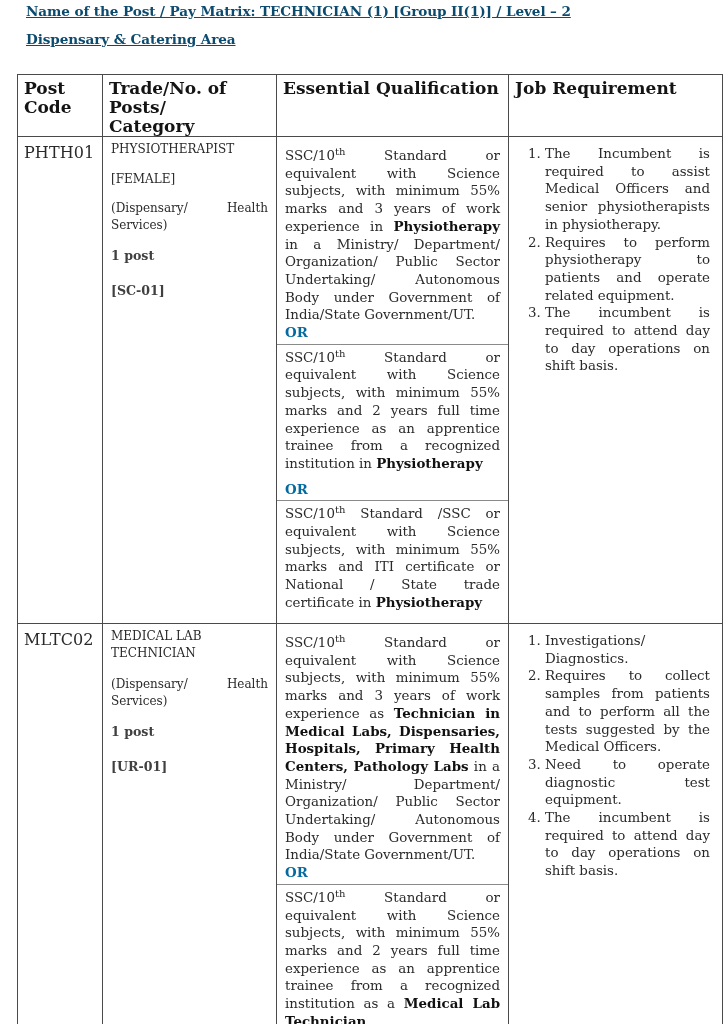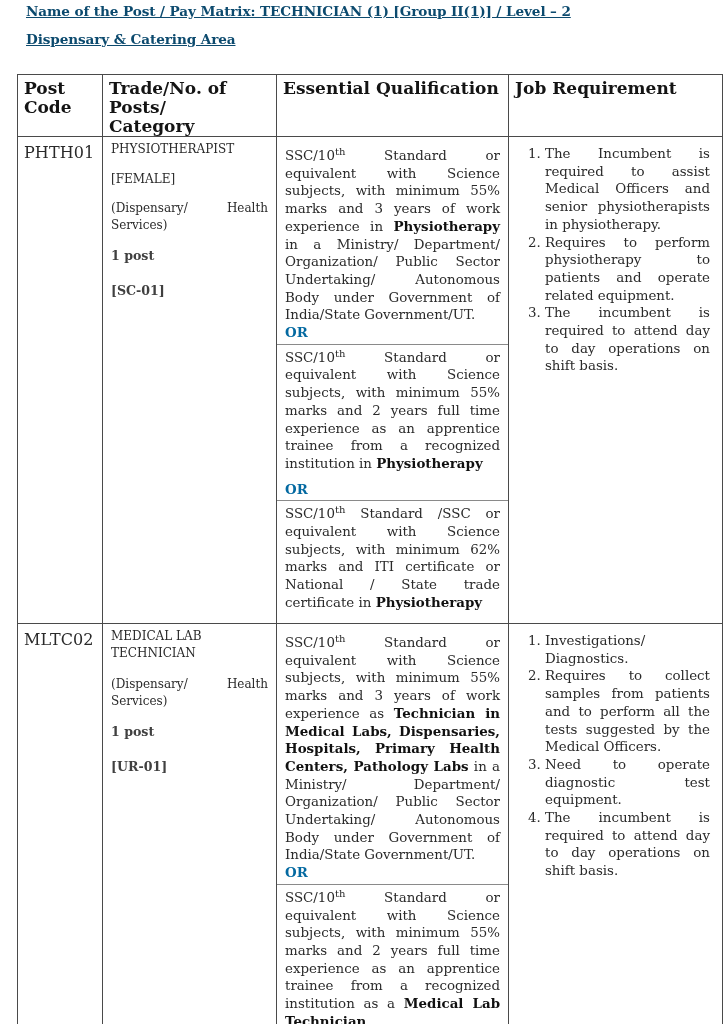--- a/index.html
+++ b/index.html
@@ -95,21 +95,21 @@
         <td class="qual-cell">
           <div class="qbox" style="padding-top: 10px;">
             <p class="qt"><span>SSC/10</span><sup>th</sup><span> Standard or equivalent with Science subjects, with minimum 55% marks and 3 years of work experience in </span><b>Physiotherapy</b><span> in a Ministry/ Department/ Organization/ Public Sector Undertaking/ Autonomous Body under Government of India/State Government/UT.</span></p>
             <span class="or">OR</span>
           </div>
           <div class="qbox" style="border-top: 1.2px solid rgb(138, 138, 138);">
             <p class="qt"><span>SSC/10</span><sup>th</sup><span> Standard or equivalent with Science subjects, with minimum 55% marks and 2 years full time experience as an apprentice trainee from a recognized institution in </span><b>Physiotherapy</b><span></span></p>
             <span class="or" style="margin-top: 8px;">OR</span>
           </div>
           <div class="qbox" style="border-top: 1.2px solid rgb(138, 138, 138);">
-            <p class="qt"><span>SSC/10</span><sup>th</sup><span> Standard /SSC or equivalent with Science subjects, with minimum 62% marks and ITI certificate or National / State trade certificate in </span><b>Physiotherapy</b><span></span></p>
+            <p class="qt"><span>SSC/10</span><sup>th</sup><span> Standard /SSC or equivalent with Science subjects, with minimum 55% marks and ITI certificate or National / State trade certificate in </span><b>Physiotherapy</b><span></span></p>
           </div>
         </td>
         <td>
           <div class="jobs">
             <ol>
               <li>The Incumbent is required to assist Medical Officers and senior physiotherapists in physiotherapy.</li>
               <li>Requires to perform physiotherapy to patients and operate related equipment.</li>
               <li>The incumbent is required to attend day to day operations on shift basis.</li>
             </ol>
           </div>

